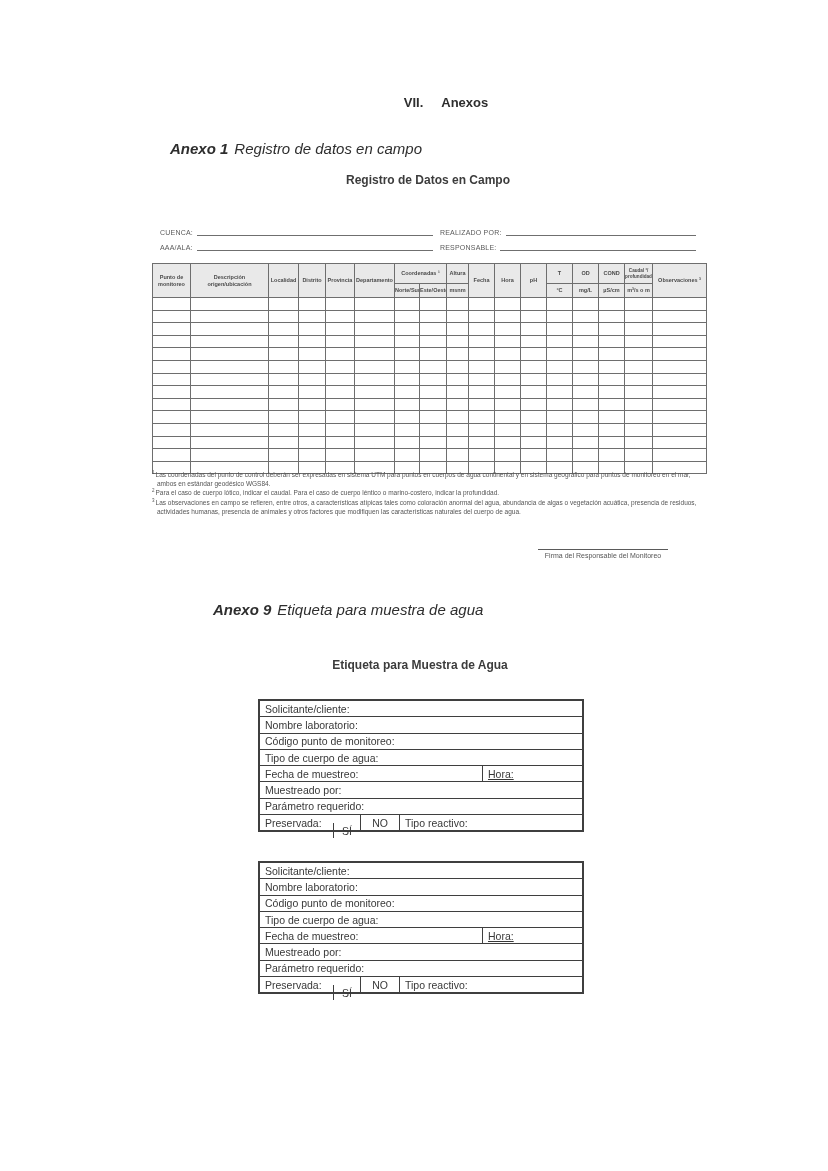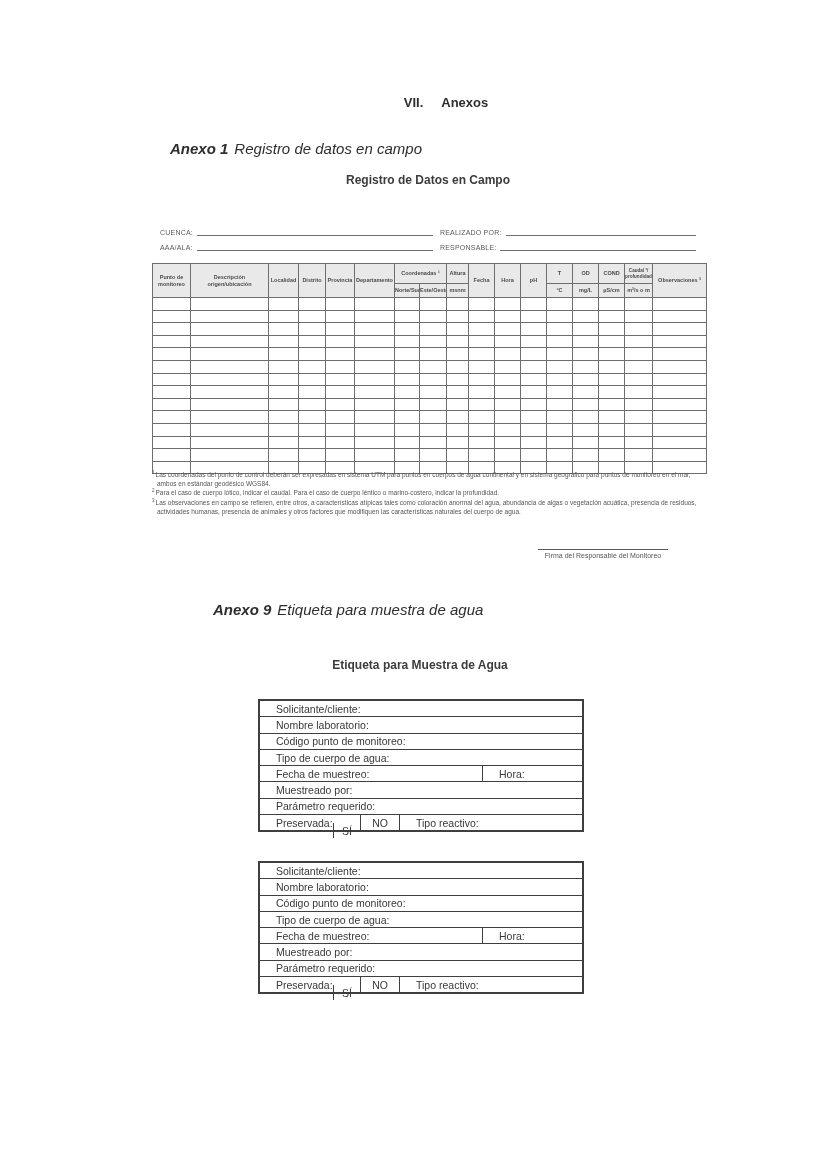--- a/index.html
+++ b/index.html
@@ -47,25 +47,25 @@
   .sig-line{width:130px;margin:0 auto;border-top:1px solid #5a5a5a;height:2px;}
   .sig-caption{font-size:7px;color:#555;}
 
   
   .label-table{position:absolute;left:258px;width:322px;border:2px solid #3f3f3f;background:#fff;
                font-size:10.5px;color:#383838;}
   #label-table-1{top:699px;}
   #label-table-2{top:861px;}
   .lt-row{display:flex;align-items:center;height:15.3px;border-bottom:1px solid #3f3f3f;}
   .lt-row:last-child{border-bottom:none;}
-  .lt-cell{padding-left:16px;white-space:nowrap;overflow:hidden;height:100%;display:flex;align-items:center;box-sizing:border-box;}
+  .lt-cell{padding-left:5px;white-space:nowrap;overflow:hidden;height:100%;display:flex;align-items:center;box-sizing:border-box;}
   .lt-cell.div{border-left:1px solid #3f3f3f;}
   .lt-cell.c-center{justify-content:center;padding-left:0;}
   .w-fecha{width:222px;}
-  .w-hora{flex:1;}
+  .w-hora{flex:1;text-decoration:underline;}
   .w-pres{width:73px;}
   .w-si{width:27px;margin-top:16px;}
   .w-no{width:39px;}
   .w-reactivo{flex:1;}
 </style>
 </head>
 <body>
 
 <div class="page">
 

